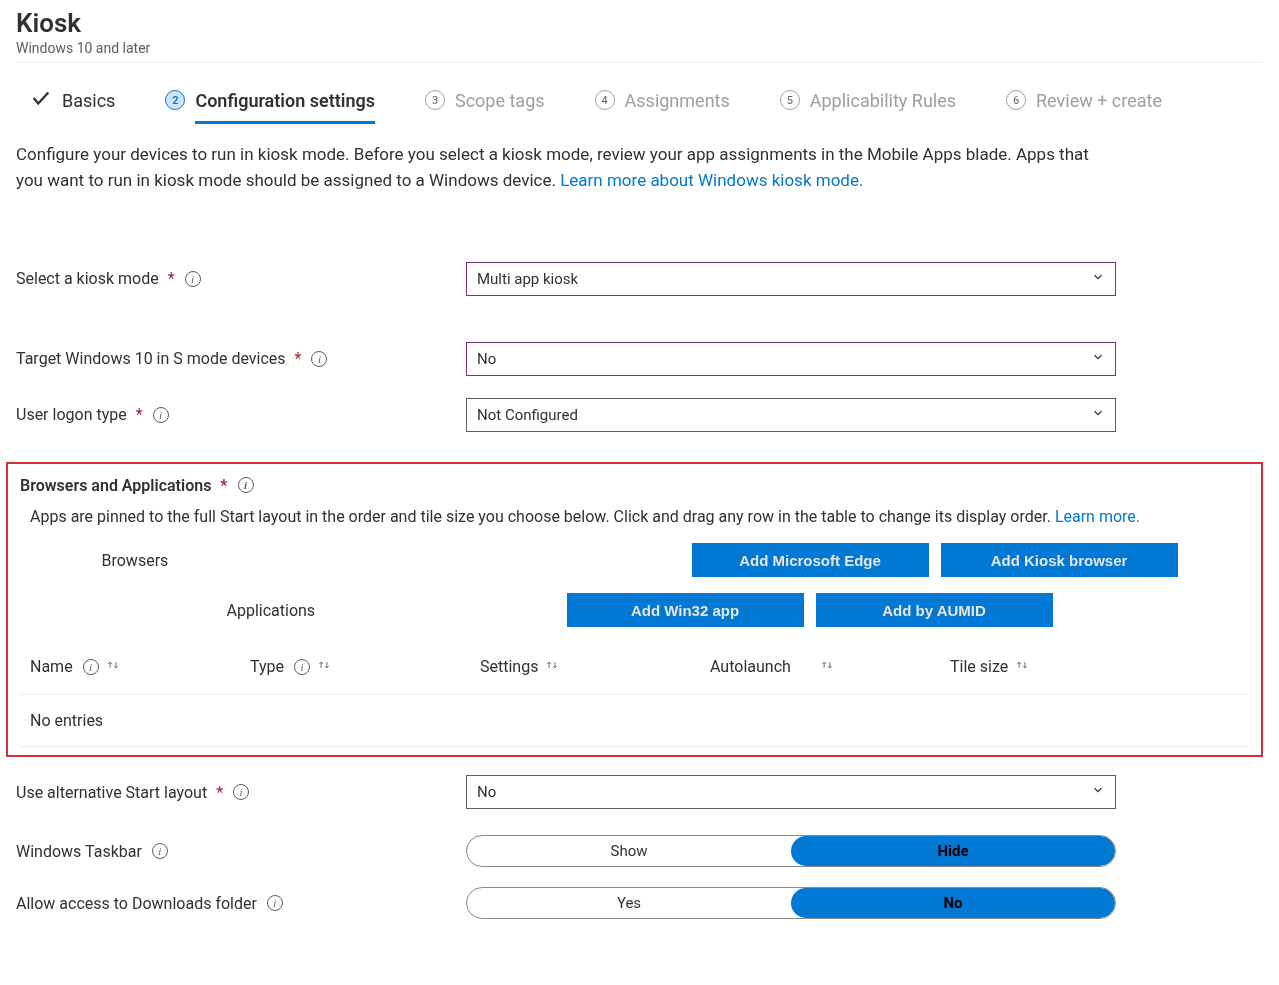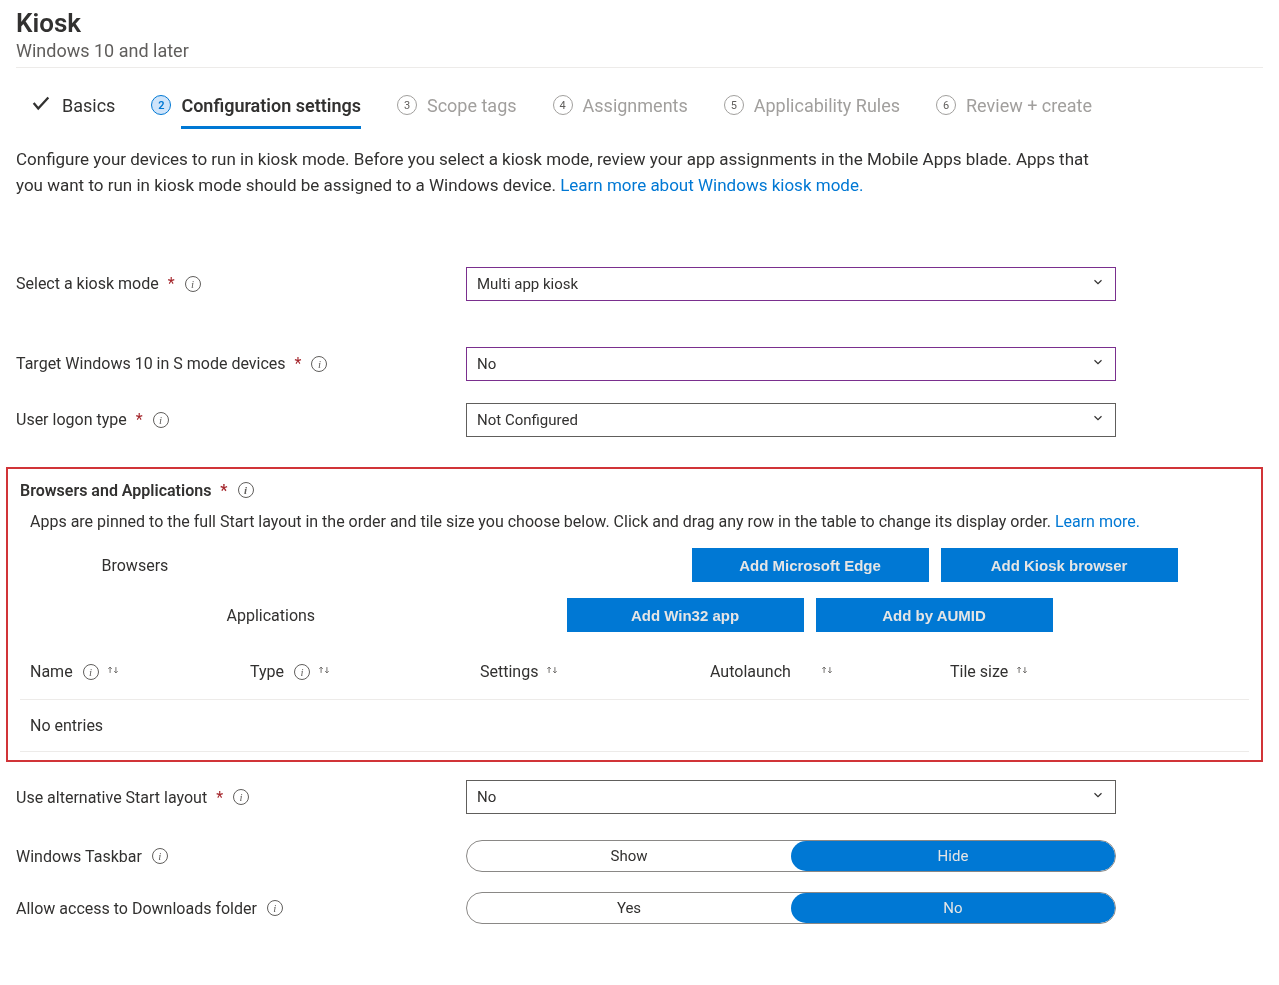--- a/index.html
+++ b/index.html
@@ -8,25 +8,25 @@
     padding: 0;
     font-family: "Segoe UI", -apple-system, BlinkMacSystemFont, Roboto, sans-serif;
     font-size: 14px;
     color: #323130;
     background: #fff;
     width: 1279px;
   }
   .page { padding: 0 16px 30px 16px; }
   .header { padding: 8px 0 6px 0; border-bottom: 1px solid #edebe9; margin-bottom: 6px;}
   .title { font-size: 26px; font-weight: 600; margin: 0 0 2px 0; color:#323130;}
-  .subtitle { font-size: 18px; color: #605e5c; margin: 0; }
+  .subtitle { font-size: 14px; color: #605e5c; margin: 0; }
   
   .wizard {
     display: flex;
-    gap: 36px;
+    gap: 50px;
     align-items: center;
     padding: 18px 0 10px 14px;
     flex-wrap: nowrap;
   }
   .wstep {
     display: flex; align-items: center; gap: 10px;
     color: #a19f9d; font-size: 18px;
     white-space: nowrap;
   }
   .wstep .num {
@@ -98,21 +98,21 @@
   }
   
   .pill {
     width:650px; height:32px; border:1px solid #8a8886; border-radius:16px;
     display:flex; overflow:hidden;
   }
   .pill .half {
     flex:1; display:flex; align-items:center; justify-content:center;
     font-size:15px; cursor:pointer;
   }
-  .pill .half.active { background:#0078d4; color:#e5e5e5; font-weight:400;border-radius:15px;}
+  .pill .half.active { background:#0078d4; color:#000000; font-weight:700;border-radius:15px;}
 </style>
 </head>
 <body>
 
 <div class="page">
   <div class="header">
     <h1 class="title">Kiosk</h1>
     <p class="subtitle">Windows 10 and later</p>
   </div>
 

